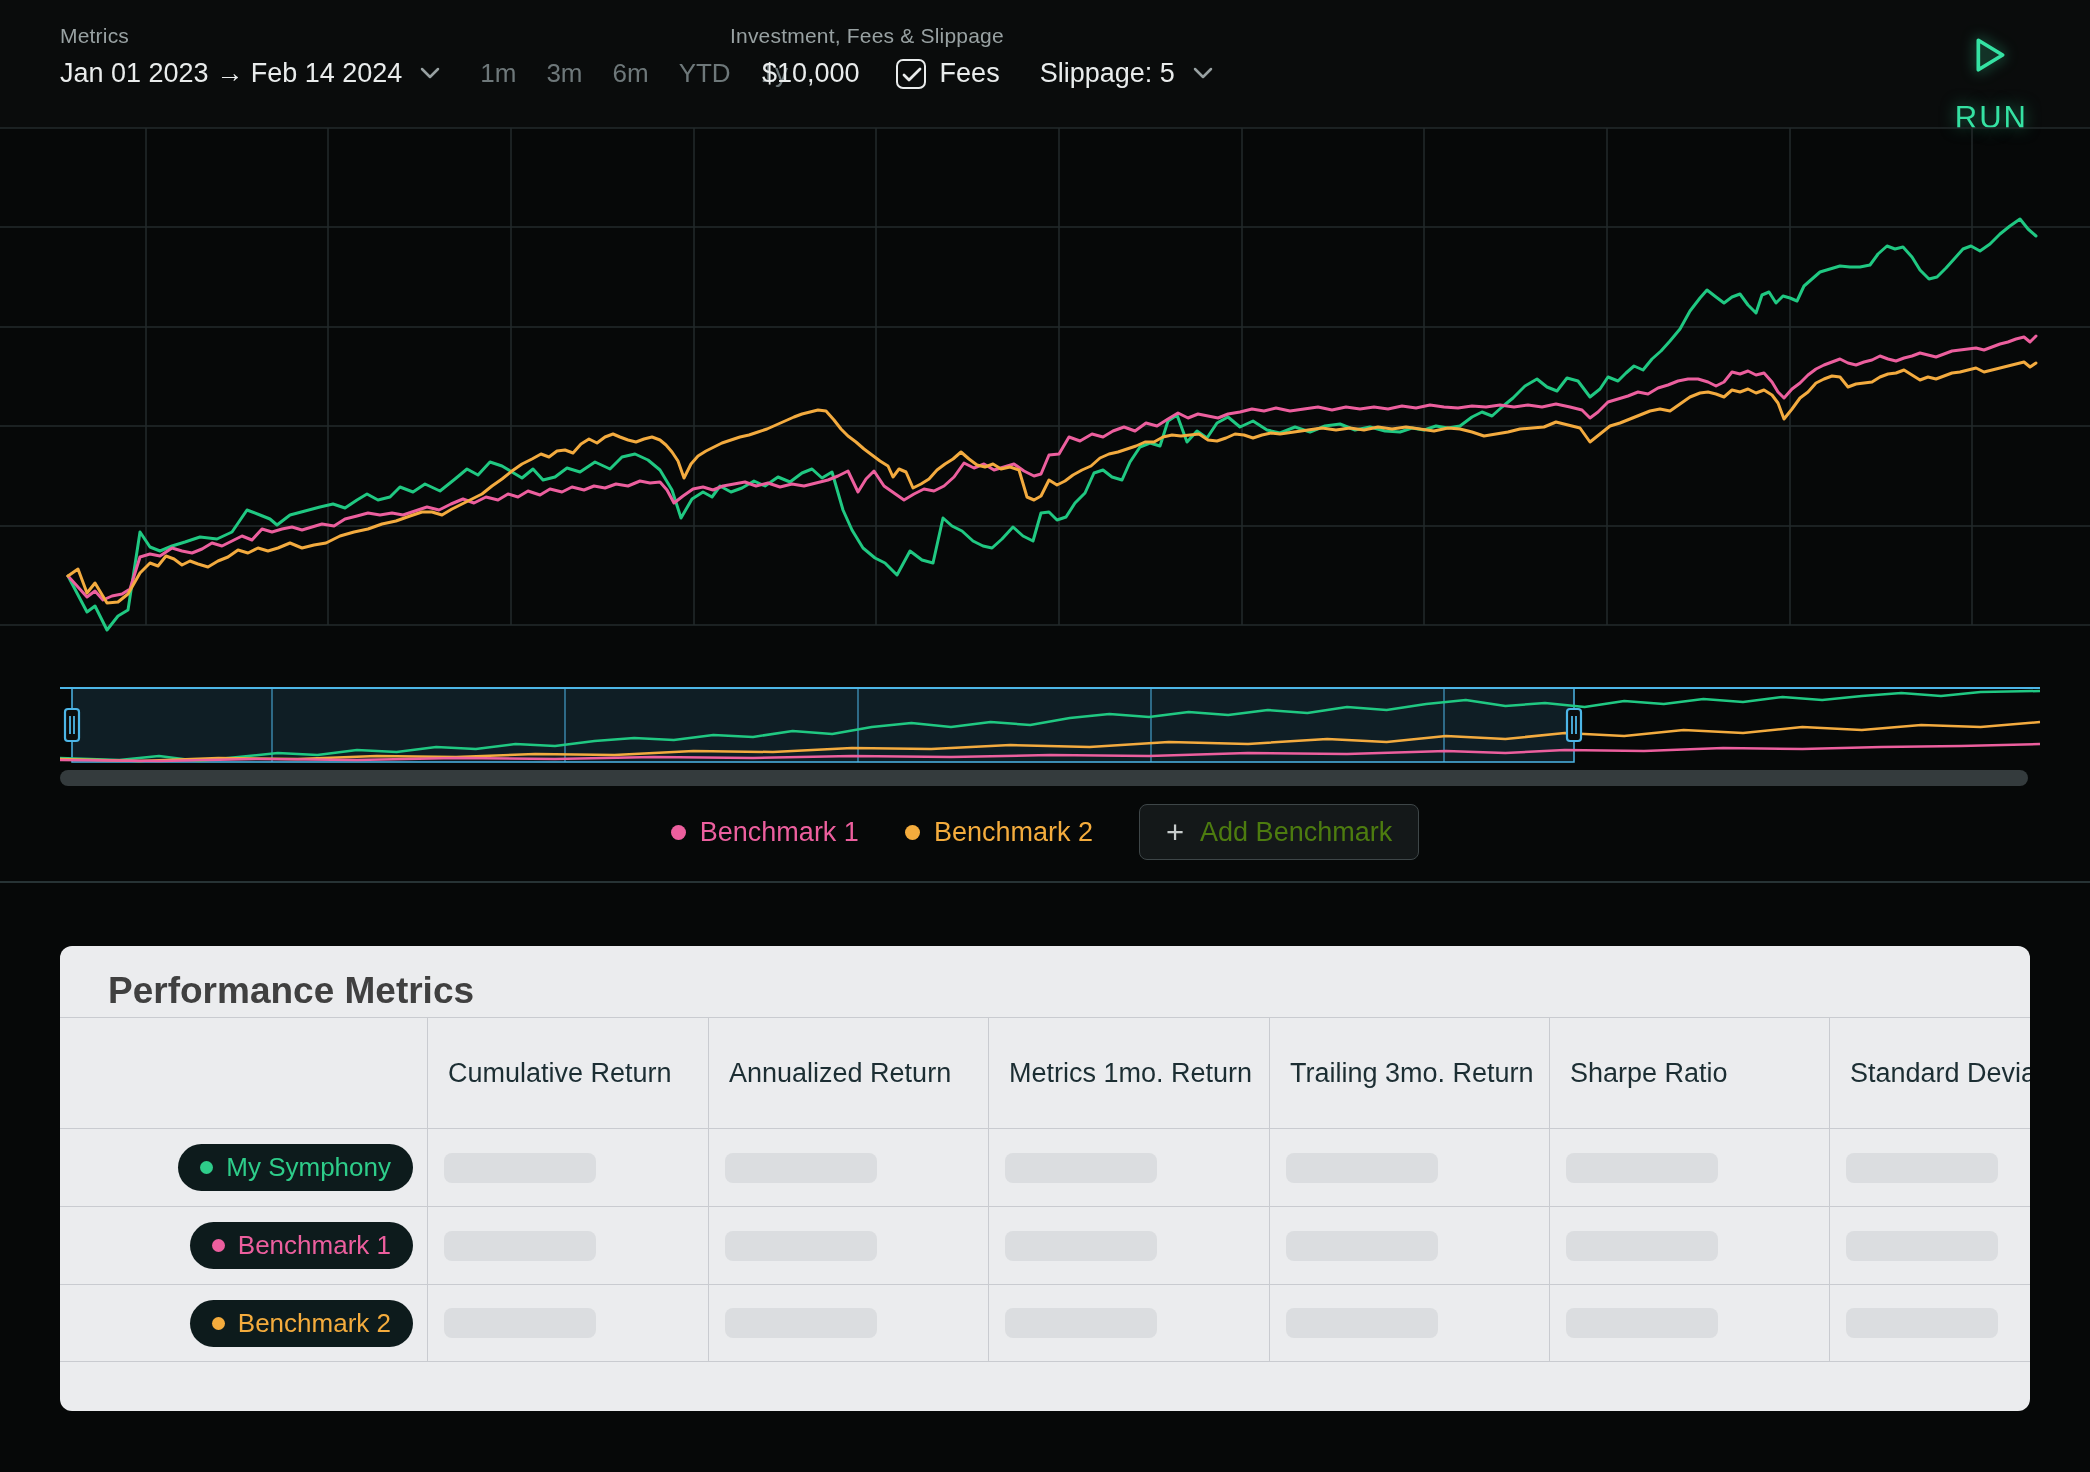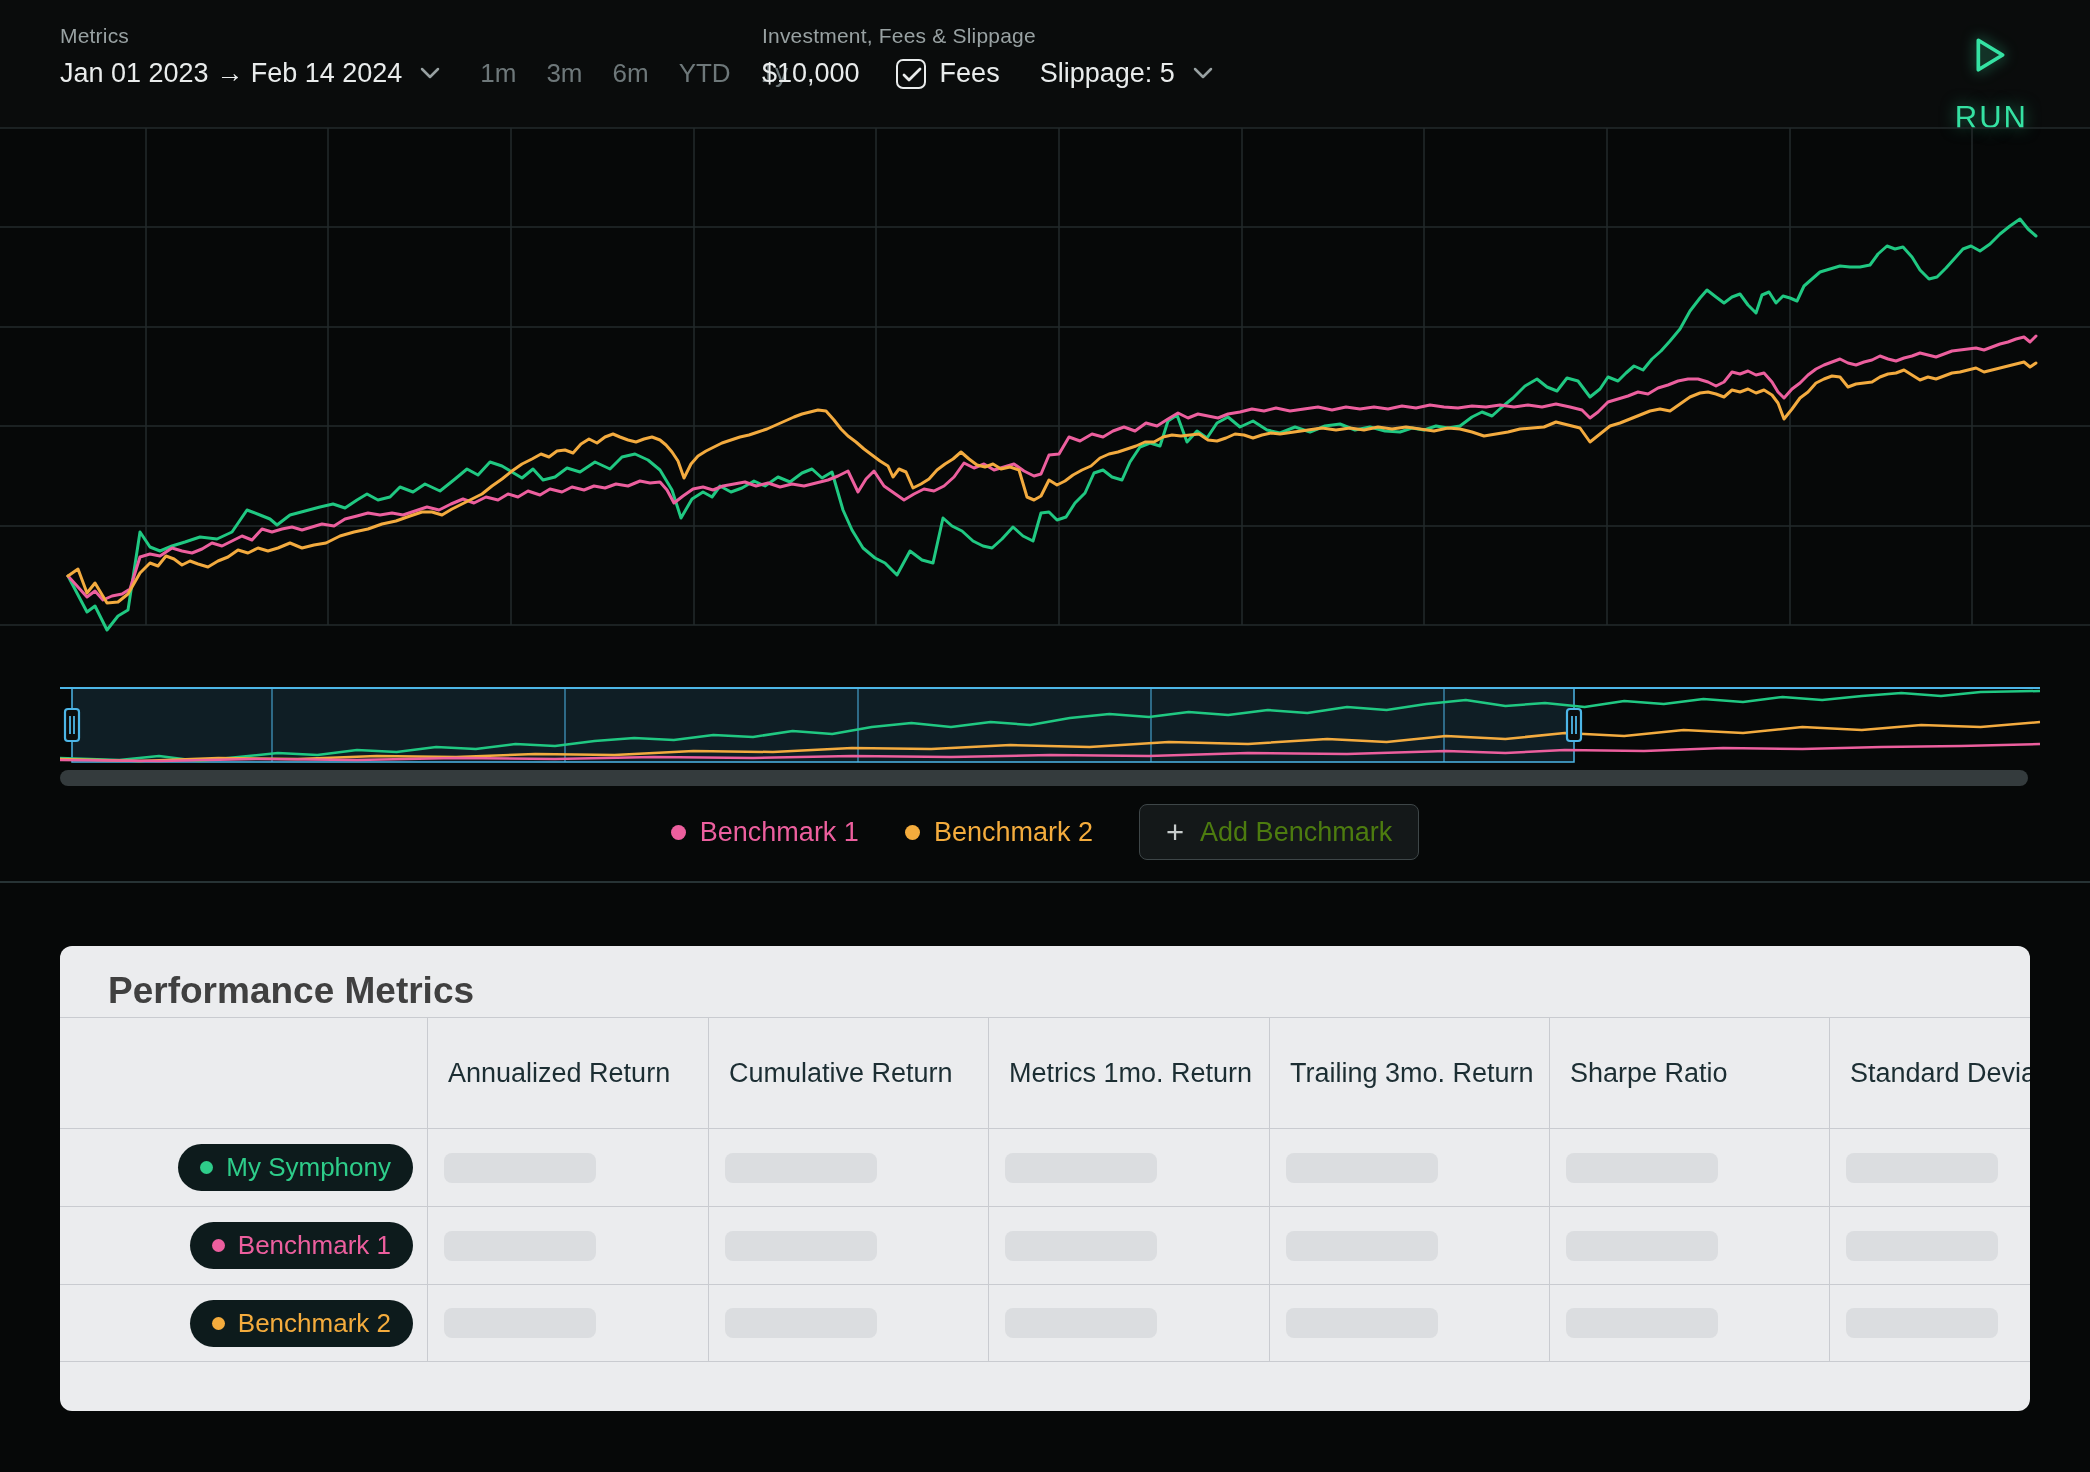--- a/index.html
+++ b/index.html
@@ -3,21 +3,21 @@
 <meta charset="utf-8">
 <style>
   * { margin:0; padding:0; box-sizing:border-box; }
   html,body { width:2090px; height:1472px; background:#060808; overflow:hidden;
               font-family:"Liberation Sans", sans-serif; position:relative; }
 
   
   .topbar { position:absolute; left:0; top:0; width:2090px; height:128px; background:#0A0C0C; }
   .grp-label { position:absolute; top:24px; font-size:21px; color:#98A1A2; letter-spacing:.2px; }
   .period-label { left:60px; }
-  .invest-label { left:762px;text-align:center; }
+  .invest-label { left:730px;text-align:center; }
   .ctl-row { position:absolute; top:58px; display:flex; align-items:center; }
   .period-row { left:60px; }
   .invest-row { left:762px; }
   .white-txt { color:#E9ECEC; font-size:27px; }
   .chev { margin-left:18px; display:inline-block; }
   .ranges { display:flex; gap:30px; margin-left:40px; }
   .ranges span { color:#6E787A; font-size:26px; cursor:pointer; }
   .checkbox { width:30px; height:30px; border:2.5px solid #E9ECEC; border-radius:7px;
               margin-left:36px; margin-right:14px; position:relative; cursor:pointer; }
   .checkbox svg { position:absolute; left:4px; top:6px; }
@@ -170,22 +170,22 @@
   </div>
 </div>
 
 <div class="section-divider"></div>
 
 <div class="panel">
   <div class="pm-title">Performance Metrics</div>
   <div class="pm-table">
 
     <div class="cell"></div>
+    <div class="cell vsep hcell">Cumulative Return</div>
     <div class="cell vsep hcell">Annualized Return</div>
-    <div class="cell vsep hcell">Cumulative Return</div>
     <div class="cell vsep hcell">Metrics 1mo. Return</div>
     <div class="cell vsep hcell">Trailing 3mo. Return</div>
     <div class="cell vsep hcell">Sharpe Ratio</div>
     <div class="cell vsep hcell">Standard Deviation</div>
 
     <div class="cell lcell">
       <span class="pill">
         <span class="dot" style="background-color: rgb(46, 205, 138);"></span>
         <span class="plabel" style="color: rgb(46, 205, 138);">My Symphony</span>
       </span>

